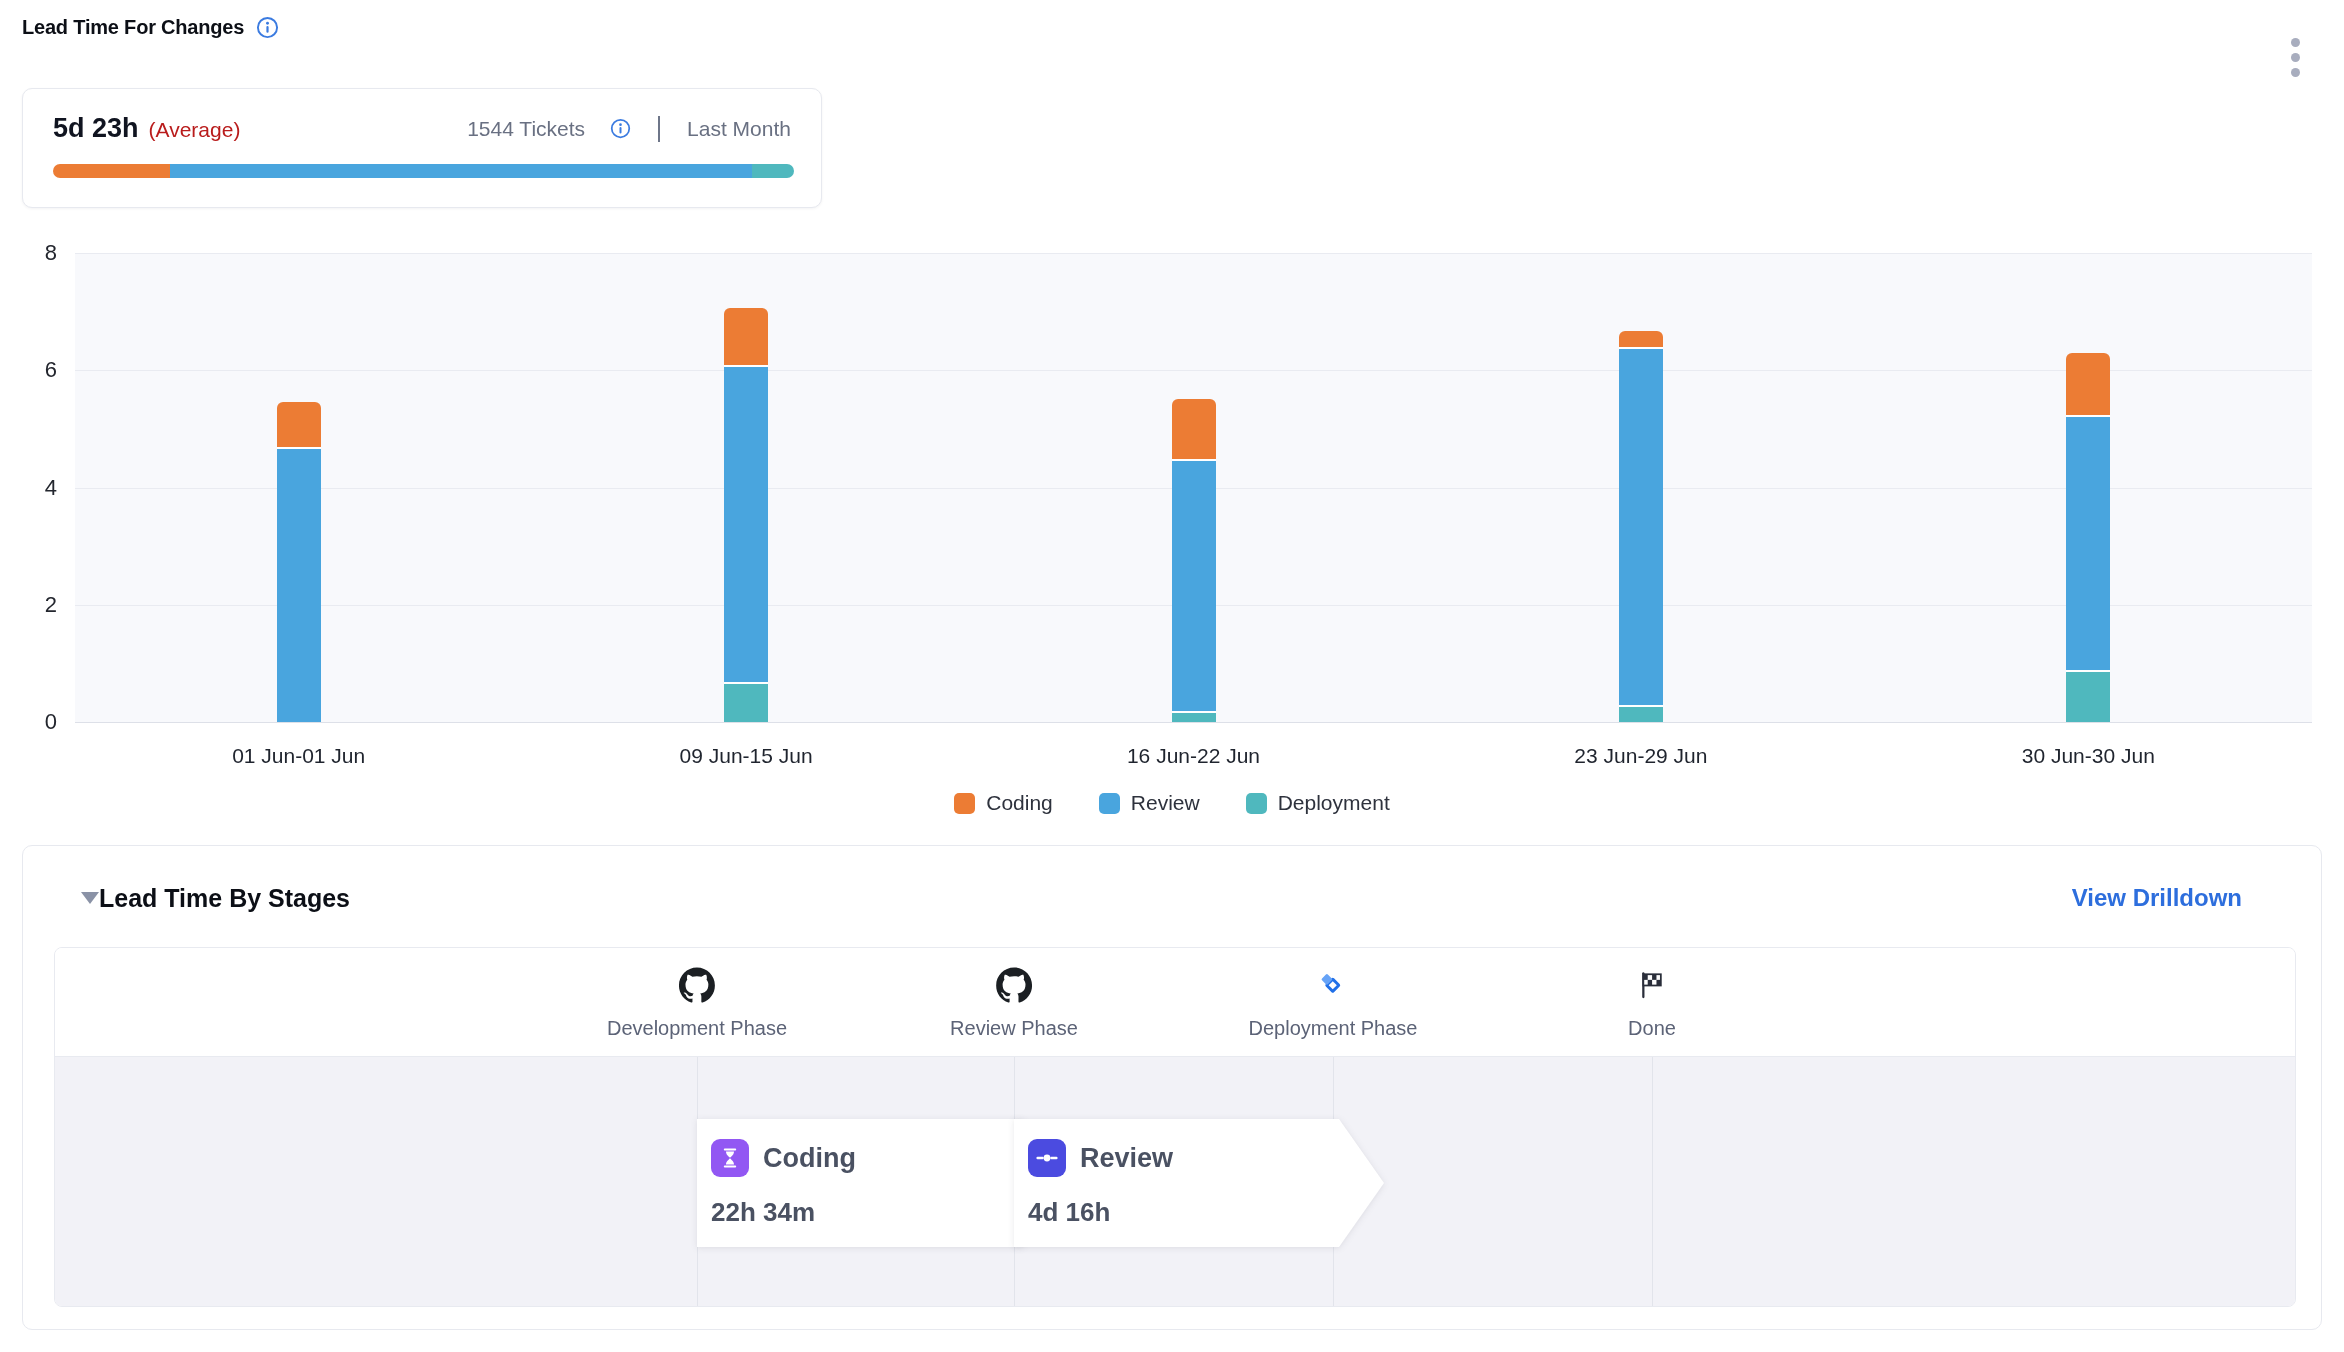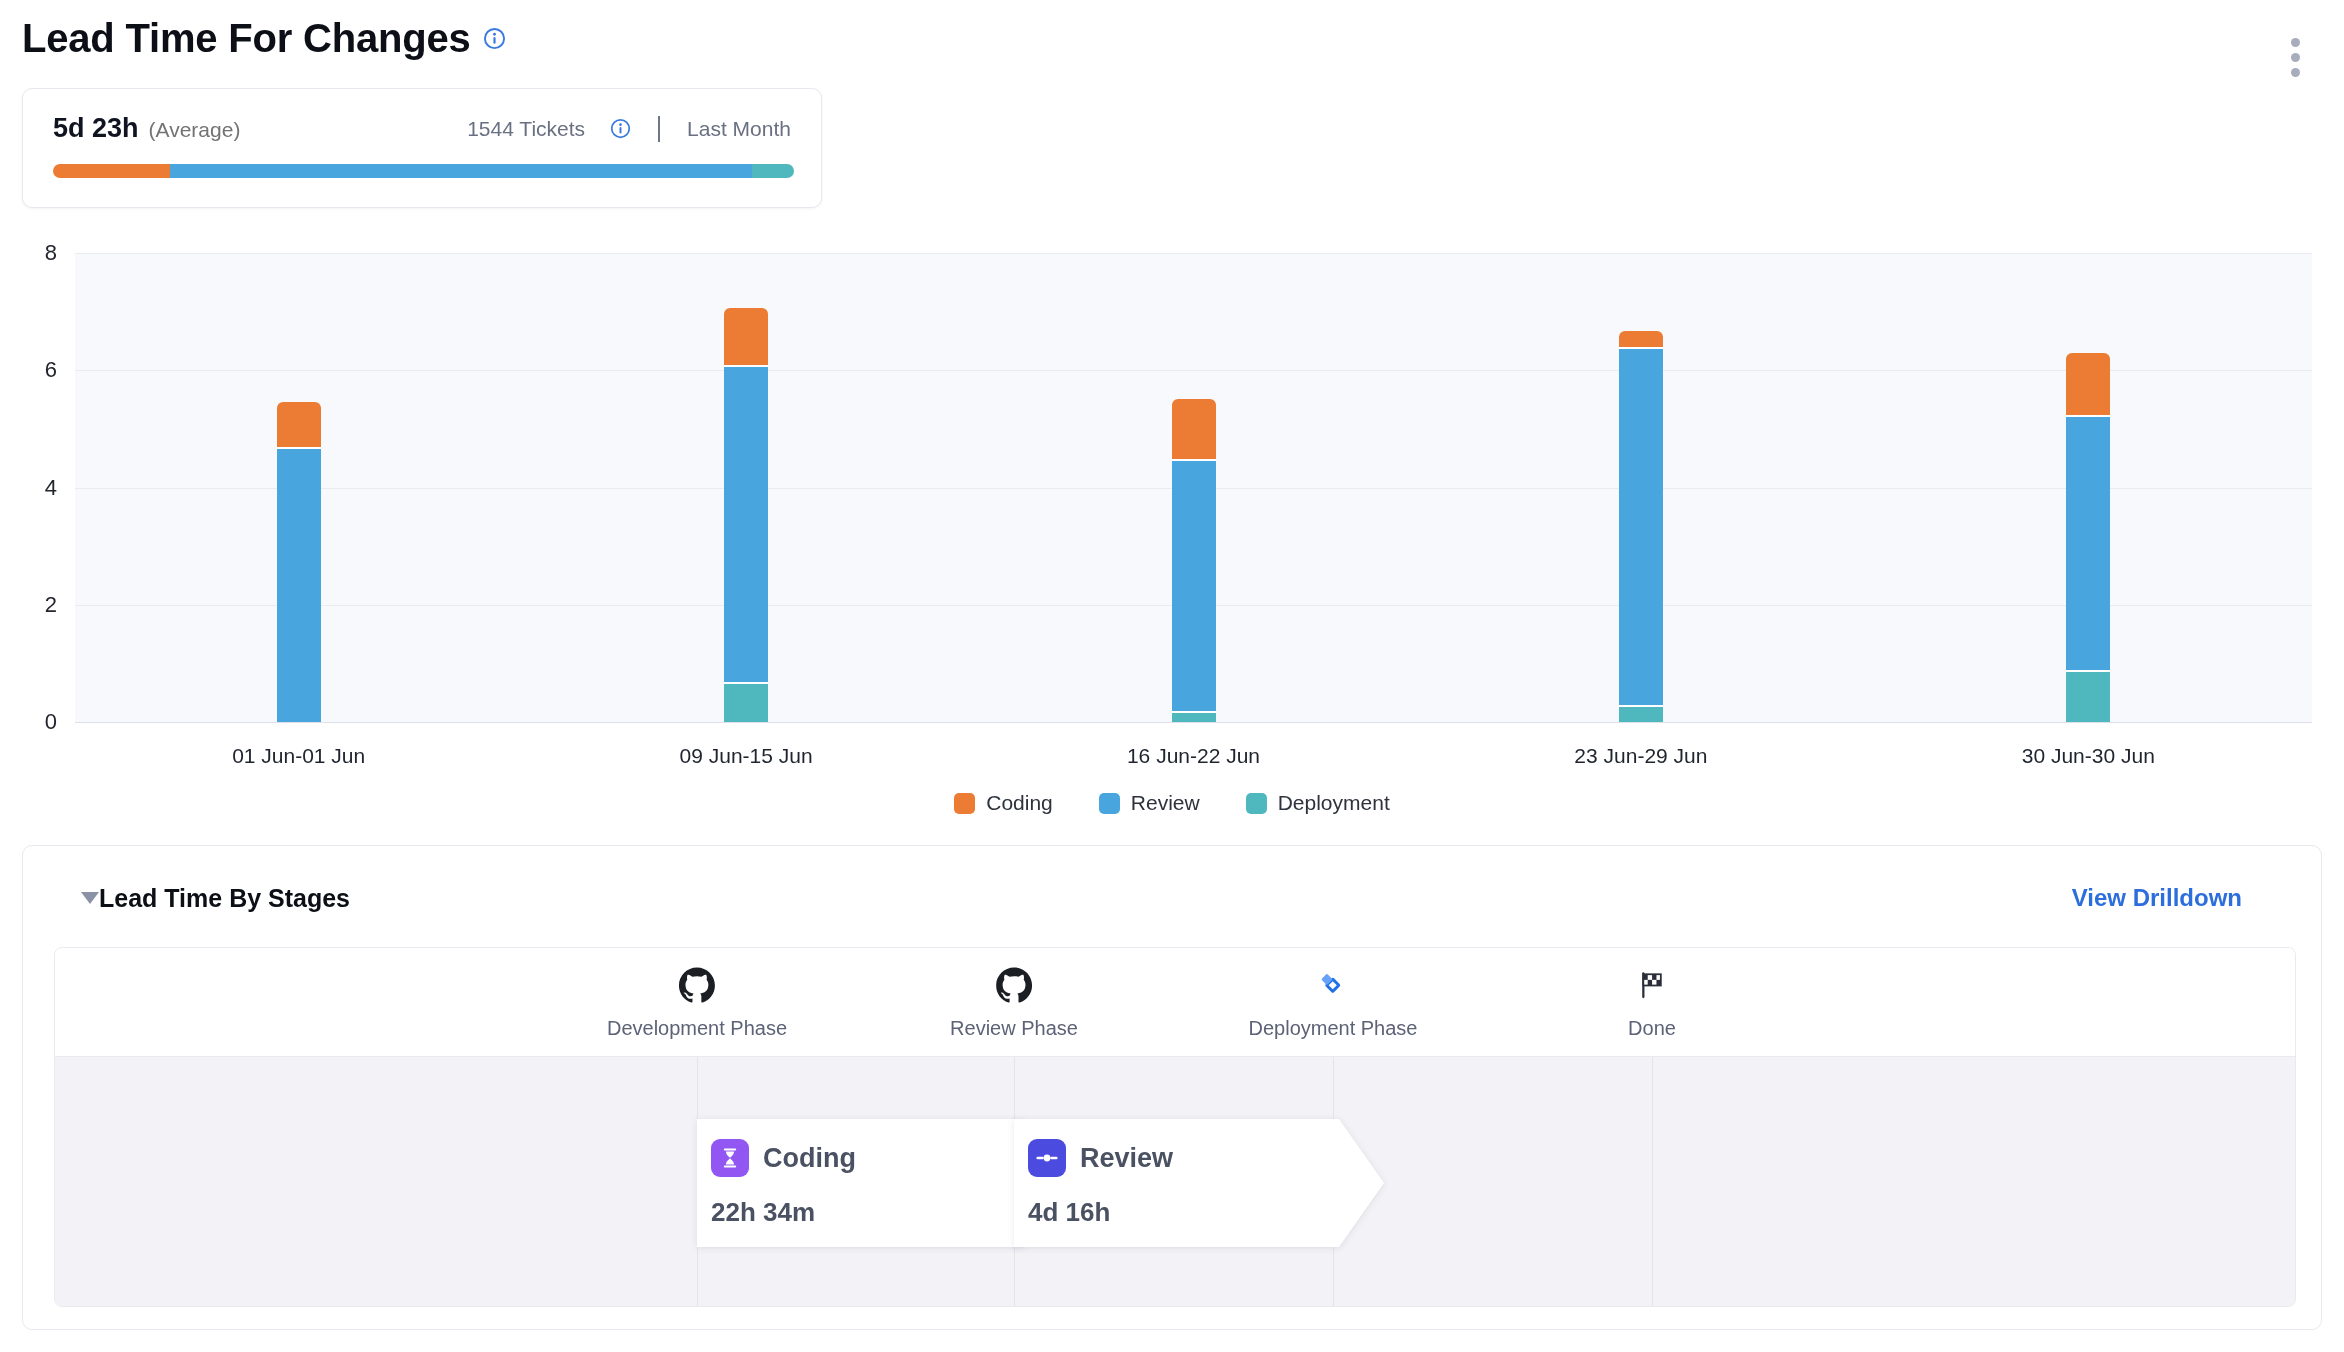--- a/index.html
+++ b/index.html
@@ -2,35 +2,35 @@
 <html><head>
 <meta charset="utf-8">
 <style>
   html,body{margin:0;padding:0;}
   body{
     width:2344px;height:1352px;position:relative;background:#ffffff;
     font-family:"Liberation Sans", sans-serif;color:#12161F;overflow:hidden;
   }
   
   .title-row{position:absolute;left:22px;top:16px;display:flex;align-items:center;gap:12px;}
-  .page-title{font-size:40px;font-weight:700;color:#0C0F16;margin:0;letter-spacing:-0.2px;}
+  .page-title{font-size:20px;font-weight:700;color:#0C0F16;margin:0;letter-spacing:-0.2px;}
   .info-btn{display:inline-flex;align-items:center;justify-content:center;cursor:pointer;}
   .kebab{position:absolute;right:40px;top:34px;display:flex;flex-direction:column;gap:6px;cursor:pointer;padding:4px;}
   .kebab i{width:9px;height:9px;border-radius:50%;background:#A8ADBE;display:block;}
 
   
   .summary-card{
     position:absolute;left:22px;top:88px;width:800px;height:120px;box-sizing:border-box;
     border:1px solid #E7E9EF;border-radius:10px;box-shadow:0 1px 3px rgba(16,24,40,.05);
     padding:24px 30px 0 30px;background:#fff;
   }
   .summary-top{display:flex;justify-content:space-between;align-items:center;}
   .summary-left{display:flex;align-items:baseline;gap:10px;}
   .summary-value{font-size:27px;font-weight:700;color:#101420;}
-  .summary-qualifier{font-size:21px;color:#737373;}
+  .summary-qualifier{font-size:21px;color:#b91c1c;}
   .summary-right{display:flex;align-items:center;gap:25px;font-size:21px;color:#697082;}
   .pipe{width:2px;height:26px;background:#6E7689;margin:0 2px;}
   .summary-bar{margin-top:20px;height:14px;width:741px;border-radius:7px;overflow:hidden;display:flex;}
   .summary-bar .segm{height:100%;}
 
   
   .plot{position:absolute;left:75px;top:253px;width:2237px;height:469px;background:#F8F9FC;border-bottom:1px solid #DDE0E8;}
   .gridline{position:absolute;left:0;right:0;height:1px;background:#E9EBF1;}
   .ylabel{position:absolute;left:-54px;width:36px;text-align:right;font-size:22px;color:#23262E;}
   .bar{position:absolute;bottom:0;width:44px;display:flex;flex-direction:column-reverse;cursor:pointer;}

